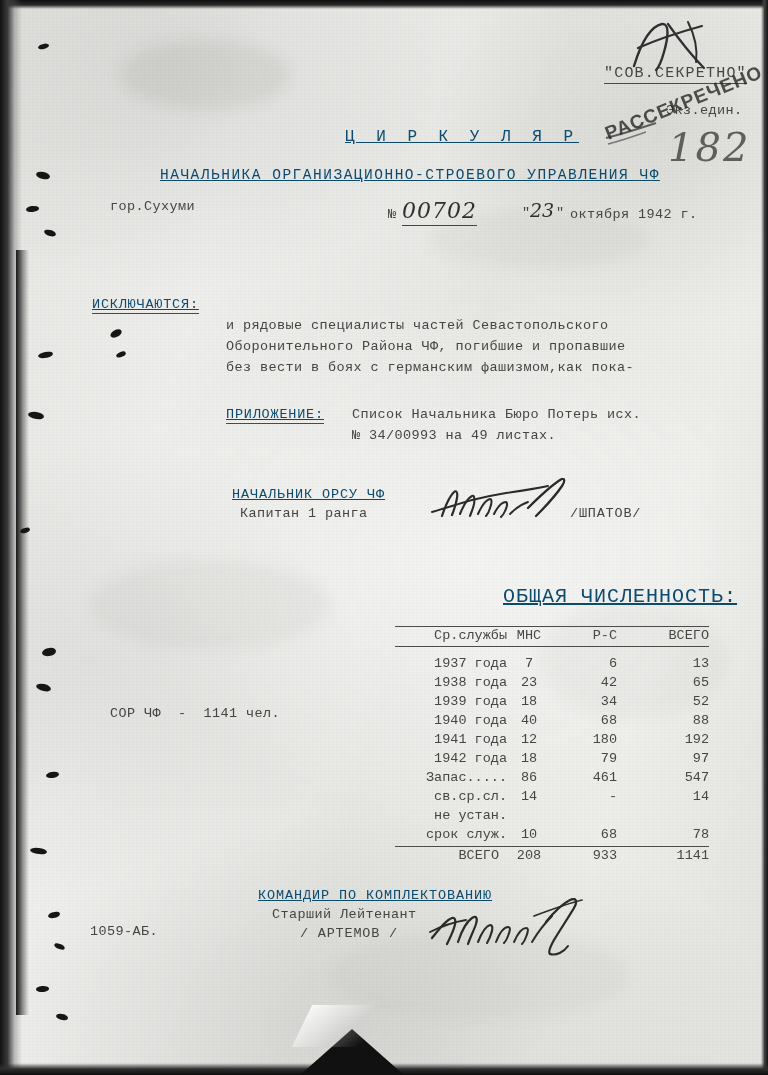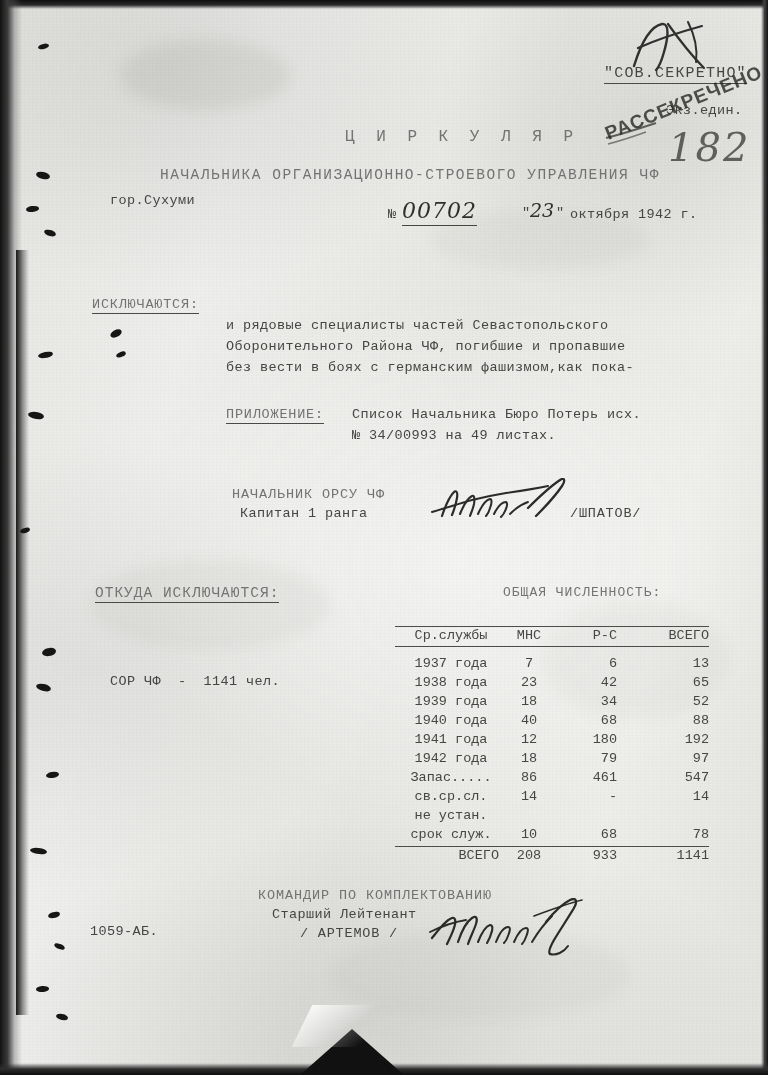--- a/index.html
+++ b/index.html
@@ -50,41 +50,41 @@
     background:linear-gradient(128deg,rgba(255,255,255,.85) 0%,rgba(200,200,198,.25) 48%,rgba(255,255,255,0) 70%);
     transform:skewX(-26deg);}
 
   
   .speck{position:absolute;background:#161616;border-radius:48% 52% 45% 55%;}
 
   
   .t{position:absolute;white-space:pre;font-family:"Liberation Mono","DejaVu Sans Mono",monospace;
      color:#454543;letter-spacing:.4px;}
   .sm{font-size:13.5px;}
-  .bd{color:#737373;}
+  .bd{color:#0c4a6e;text-decoration:underline;}
   .ul{border-bottom:1.6px solid #4a4a48;padding-bottom:1px;}
   .wide{letter-spacing:6px;}
   .sp2{letter-spacing:1.5px;}
 
   
   .hw{position:absolute;font-family:"DejaVu Serif",serif;font-style:italic;color:#2f2f2d;white-space:pre;}
 
   
   .stamp{position:absolute;font-family:"Liberation Sans",sans-serif;font-weight:bold;
     color:#232321;letter-spacing:1px;transform:rotate(-22deg);opacity:.78;}
 
   
   .sig{position:absolute;}
 
   
   .tbl{position:absolute;font-size:13.5px;color:#454543;}
   .tbl table{border-collapse:collapse;}
   .tbl td{padding:0 0 1.5px 0;font-family:"Liberation Mono","DejaVu Sans Mono",monospace;
     font-size:13.5px;line-height:17.6px;color:#464644;white-space:pre;}
-  .c-lbl{text-align:center;width:104px;}
+  .c-lbl{text-align:right;width:104px;}
   .c-mns{text-align:center;width:44px;}
   .c-rs{text-align:right;width:66px;}
   .c-tot{text-align:right;width:92px;}
   .rule-top{border-top:1.5px solid #4c4c4a;}
   .rule-bot{border-bottom:1.5px solid #4c4c4a;}
 </style>
 </head>
 <body>
 
 <div id="sheet">
@@ -139,21 +139,21 @@
     <path d="M2 20 C18 16 34 11 52 5" fill="none" stroke="#2a2a28" stroke-width="2" opacity=".7"></path>
     <path d="M4 26 C16 23 28 19 42 14" fill="none" stroke="#2a2a28" stroke-width="1.6" opacity=".55"></path>
   </svg>
 
   <div class="hw" style="left:668px;top:124px;font-size:40px;letter-spacing:2px;opacity:.72;">182</div>
 
   <div class="t wide bd" style="left:345px;top:128px;font-size:16px;">Ц И Р К У Л Я Р</div>
 
   <div class="t bd sp2" style="left:160px;top:167px;font-size:14.5px;">НАЧАЛЬНИКА ОРГАНИЗАЦИОННО-СТРОЕВОГО УПРАВЛЕНИЯ ЧФ</div>
 
-  <div class="t sm" style="left:110px;top:193px;">гор.Сухуми</div>
+  <div class="t sm" style="left:110px;top:199px;">гор.Сухуми</div>
   <div class="t sm" style="left:388px;top:207px;">№</div>
   <div class="hw" style="left:402px;top:198px;font-size:22px;letter-spacing:1px;border-bottom:1.4px solid #46463f;padding-bottom:2px;">00702</div>
   <div class="t sm" style="left:522px;top:205px;">"</div>
   <div class="hw" style="left:530px;top:199px;font-size:19px;">23</div>
   <div class="t sm" style="left:556px;top:205px;">"</div>
   <div class="t sm" style="left:570px;top:207px;">октября 1942 г.</div>
 
 
   <div class="t sm ul bd" style="left:92px;top:297px;letter-spacing:.8px;">ИСКЛЮЧАЮТСЯ:</div>
 
@@ -172,24 +172,23 @@
   <svg class="sig" style="left:428px;top:478px;" width="148" height="44" viewBox="0 0 148 44">
     <path d="M4 34 C18 30 30 26 44 22 C56 19 66 17 78 15 C92 13 106 11 120 8" fill="none" stroke="#2b2b29" stroke-width="2" stroke-linecap="round"></path>
     <path d="M14 38 C18 26 22 18 26 14 C28 12 30 14 29 20 C28 26 26 32 24 37" fill="none" stroke="#2b2b29" stroke-width="2.2" stroke-linecap="round"></path>
     <path d="M32 36 C36 26 40 20 44 18 C46 17 47 20 46 26 C45 31 43 35 42 38" fill="none" stroke="#2b2b29" stroke-width="2.1" stroke-linecap="round"></path>
     <path d="M50 36 C54 27 58 22 62 21 C64 21 64 25 62 30 C61 34 59 37 58 38" fill="none" stroke="#2b2b29" stroke-width="2" stroke-linecap="round"></path>
     <path d="M66 36 C70 28 74 24 78 24 C80 25 79 29 77 33 C76 36 74 38 73 39" fill="none" stroke="#2b2b29" stroke-width="2" stroke-linecap="round"></path>
     <path d="M82 36 C88 30 94 26 100 24" fill="none" stroke="#2b2b29" stroke-width="1.9" stroke-linecap="round"></path>
     <path d="M100 30 C110 20 120 10 132 2 C136 -1 138 2 134 8 C128 17 118 28 108 38" fill="none" stroke="#2b2b29" stroke-width="2.3" stroke-linecap="round"></path>
   </svg>
 
-  <div class="t sm ul bd" style="left:95px;top:585px;font-size:14.5px;letter-spacing:1px;">ОТКУДА ИСКЛЮЧАЮТСЯ:</div>
-  <div class="t sm bd" style="left:503px;top:585px;font-size:13px;letter-spacing:1px;">ОБЩАЯ ЧИСЛЕННОСТЬ:</div>
-
-  <div class="t sm" style="left:110px;top:674px;">СОР ЧФ  -  1141 чел.</div>
+  <div class="t sm bd" style="left:503px;top:585px;font-size:20px;letter-spacing:1px;">ОБЩАЯ ЧИСЛЕННОСТЬ:</div>
+
+  <div class="t sm" style="left:110px;top:706px;">СОР ЧФ  -  1141 чел.</div>
 
   <div class="tbl" style="left:395px;top:626px;">
     <table>
       <thead>
         <tr class="rule-top rule-bot">
           <td class="c-lbl">Ср.службы</td>
           <td class="c-mns">МНС</td>
           <td class="c-rs">Р-С</td>
           <td class="c-tot">ВСЕГО</td>
         </tr>

